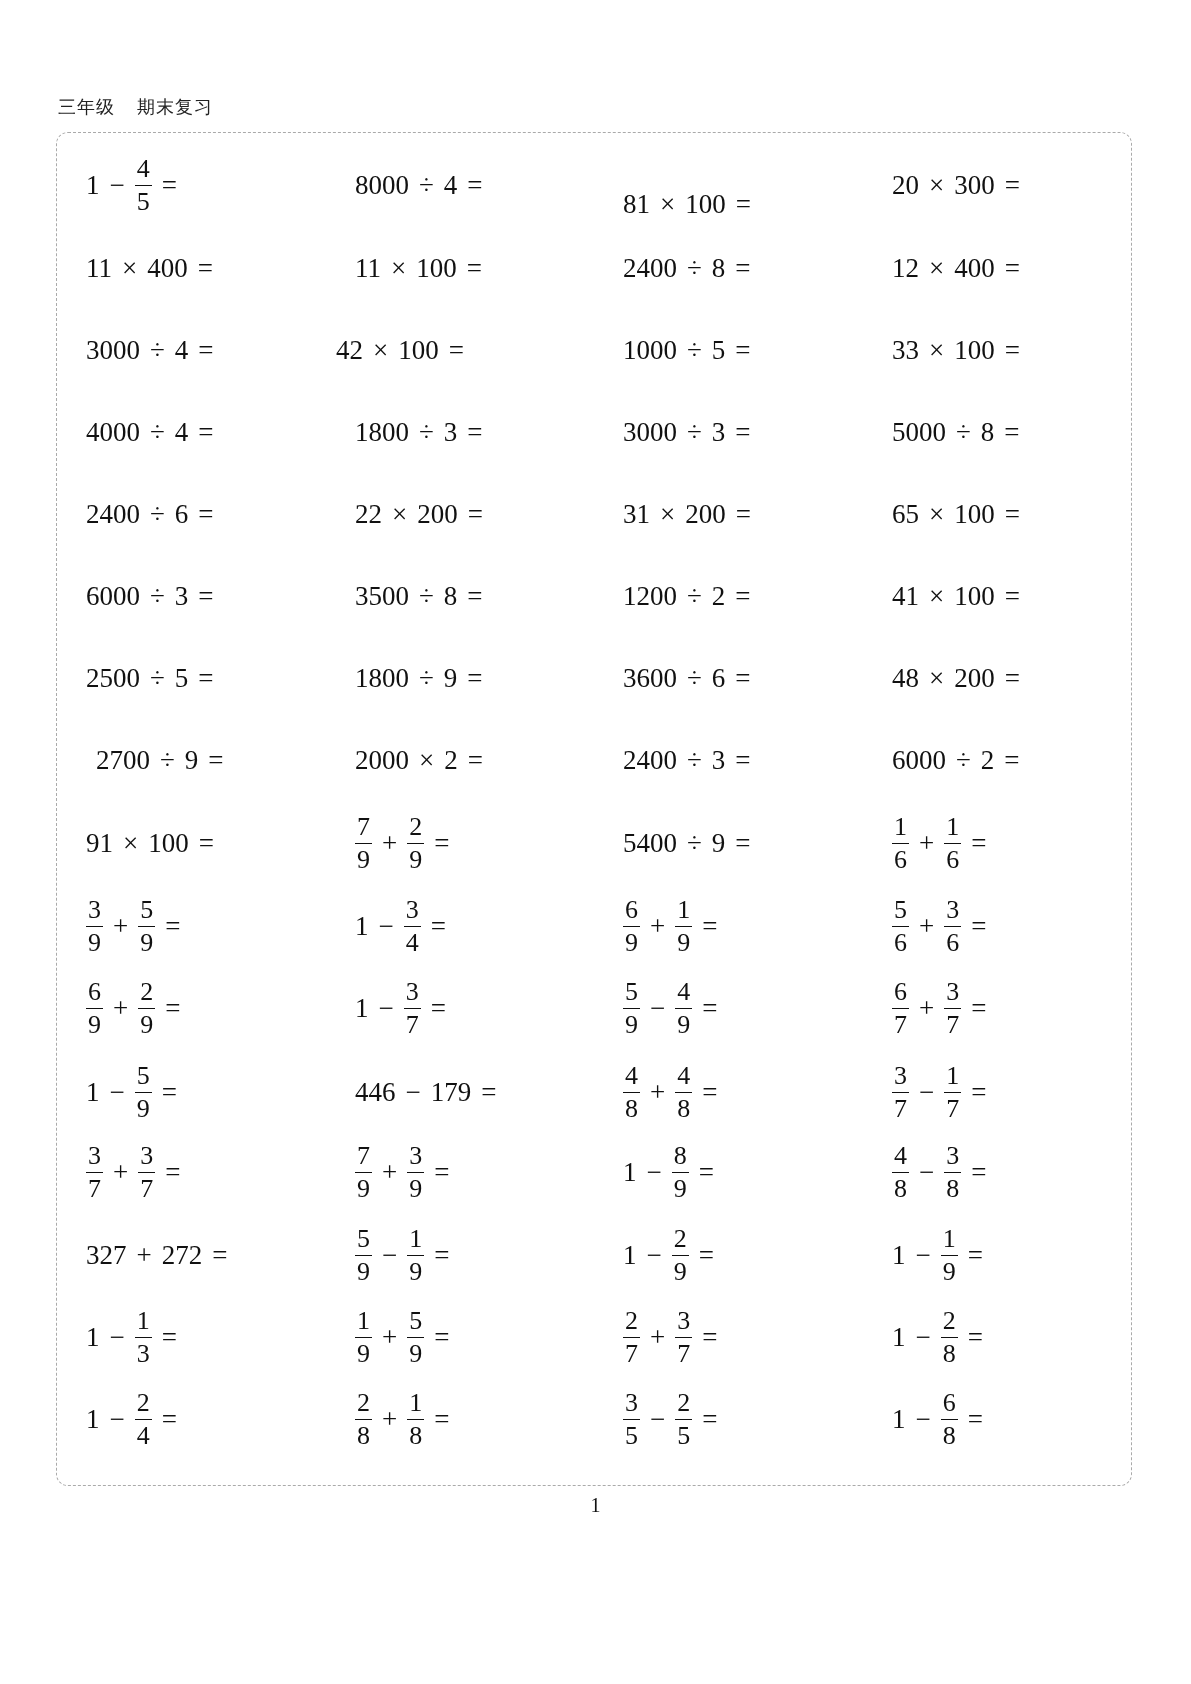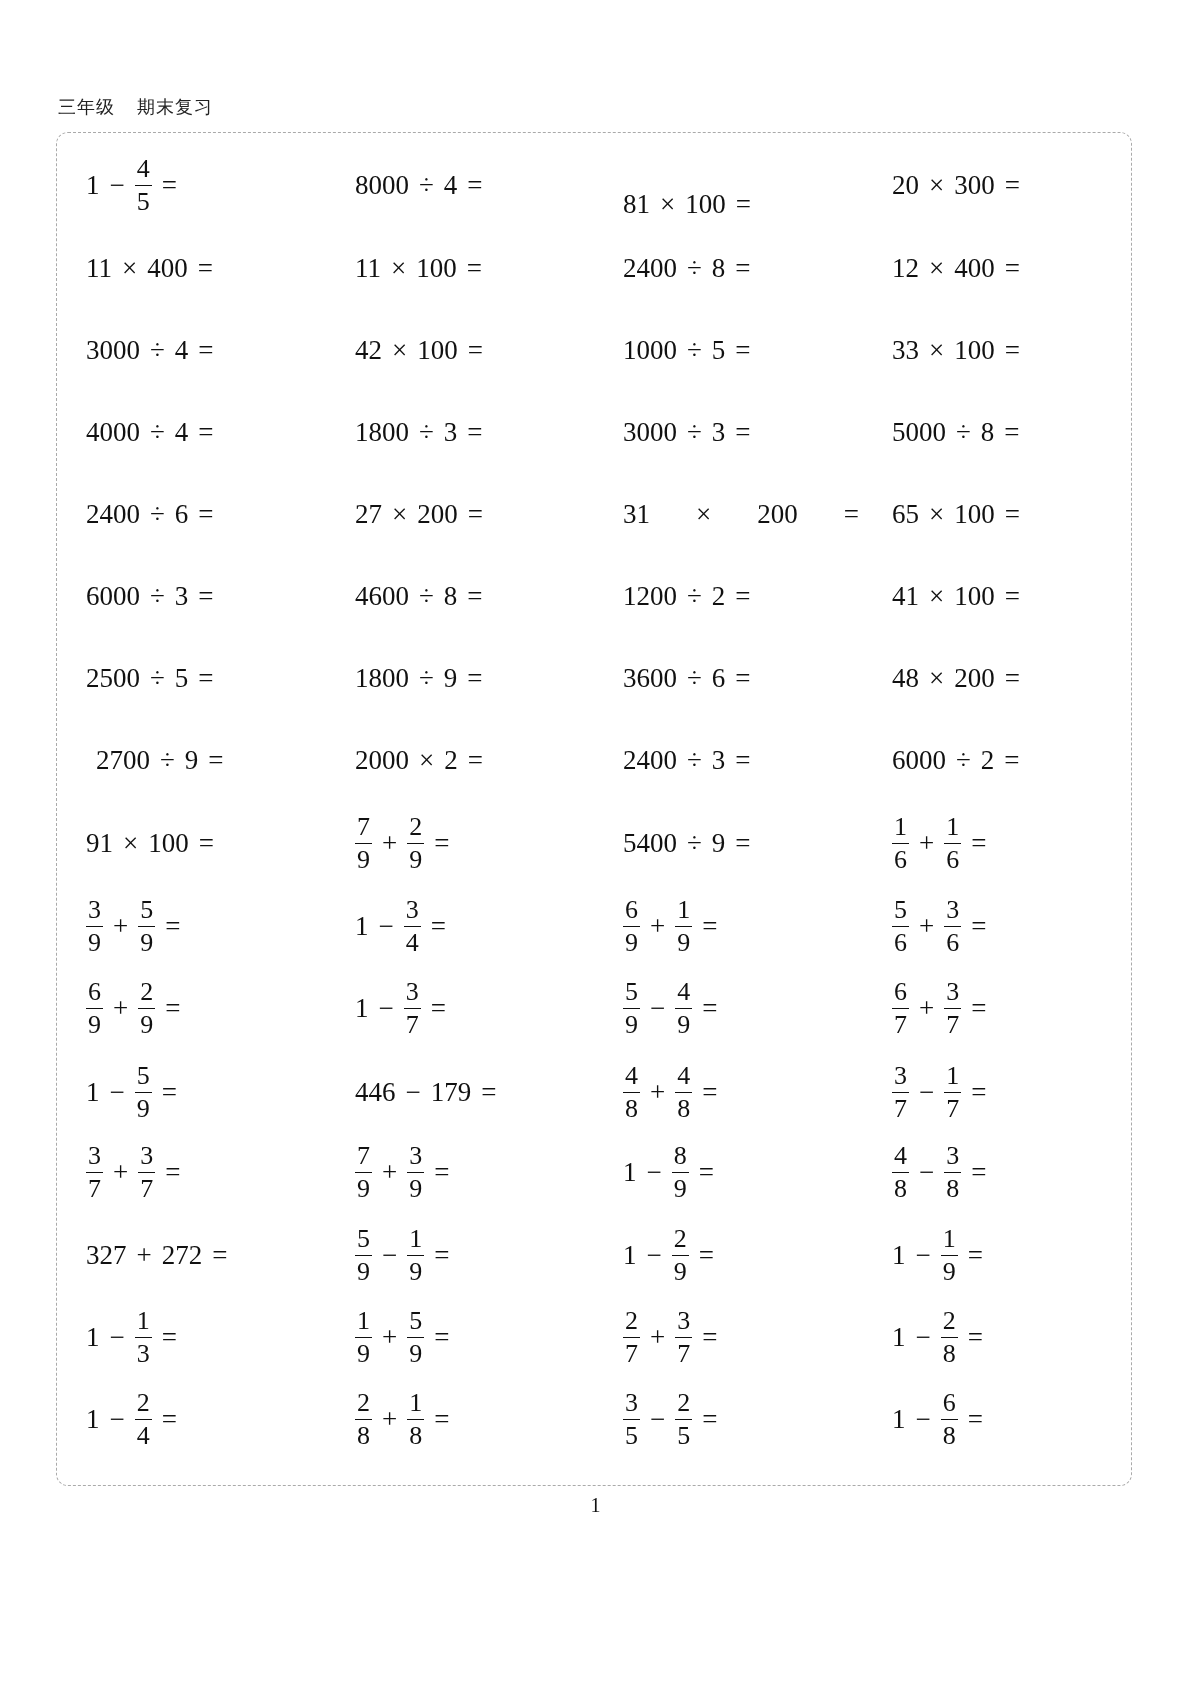--- a/index.html
+++ b/index.html
@@ -81,21 +81,21 @@
       <span class="tok op">×</span>
       <span class="tok">400</span>
       <span class="tok op">=</span>
     </div>
     <div class="cell" style="left: 86px; top: 315px;">
       <span class="tok">3000</span>
       <span class="tok op">÷</span>
       <span class="tok">4</span>
       <span class="tok op">=</span>
     </div>
-    <div class="cell" style="left: 355px; top: 315px; text-align: right;">
+    <div class="cell" style="left: 336px; top: 315px; text-align: right;">
       <span class="tok">42</span>
       <span class="tok op">×</span>
       <span class="tok">100</span>
       <span class="tok op">=</span>
     </div>
     <div class="cell" style="left: 623px; top: 315px;">
       <span class="tok">1000</span>
       <span class="tok op">÷</span>
       <span class="tok">5</span>
       <span class="tok op">=</span>
@@ -130,45 +130,45 @@
       <span class="tok">8</span>
       <span class="tok op">=</span>
     </div>
     <div class="cell" style="left: 86px; top: 479px;">
       <span class="tok">2400</span>
       <span class="tok op">÷</span>
       <span class="tok">6</span>
       <span class="tok op">=</span>
     </div>
     <div class="cell" style="left: 355px; top: 479px;">
-      <span class="tok">27</span>
+      <span class="tok">22</span>
       <span class="tok op">×</span>
       <span class="tok">200</span>
       <span class="tok op">=</span>
     </div>
-    <div class="cell" style="left: 623px; top: 479px; gap: 36px;">
+    <div class="cell" style="left: 623px; top: 479px;">
       <span class="tok">31</span>
       <span class="tok op">×</span>
       <span class="tok">200</span>
       <span class="tok op">=</span>
     </div>
     <div class="cell" style="left: 892px; top: 479px;">
       <span class="tok">65</span>
       <span class="tok op">×</span>
       <span class="tok">100</span>
       <span class="tok op">=</span>
     </div>
     <div class="cell" style="left: 86px; top: 561px;">
       <span class="tok">6000</span>
       <span class="tok op">÷</span>
       <span class="tok">3</span>
       <span class="tok op">=</span>
     </div>
     <div class="cell" style="left: 355px; top: 561px;">
-      <span class="tok">4600</span>
+      <span class="tok">3500</span>
       <span class="tok op">÷</span>
       <span class="tok">8</span>
       <span class="tok op">=</span>
     </div>
     <div class="cell" style="left: 623px; top: 561px;">
       <span class="tok">1200</span>
       <span class="tok op">÷</span>
       <span class="tok">2</span>
       <span class="tok op">=</span>
     </div>

